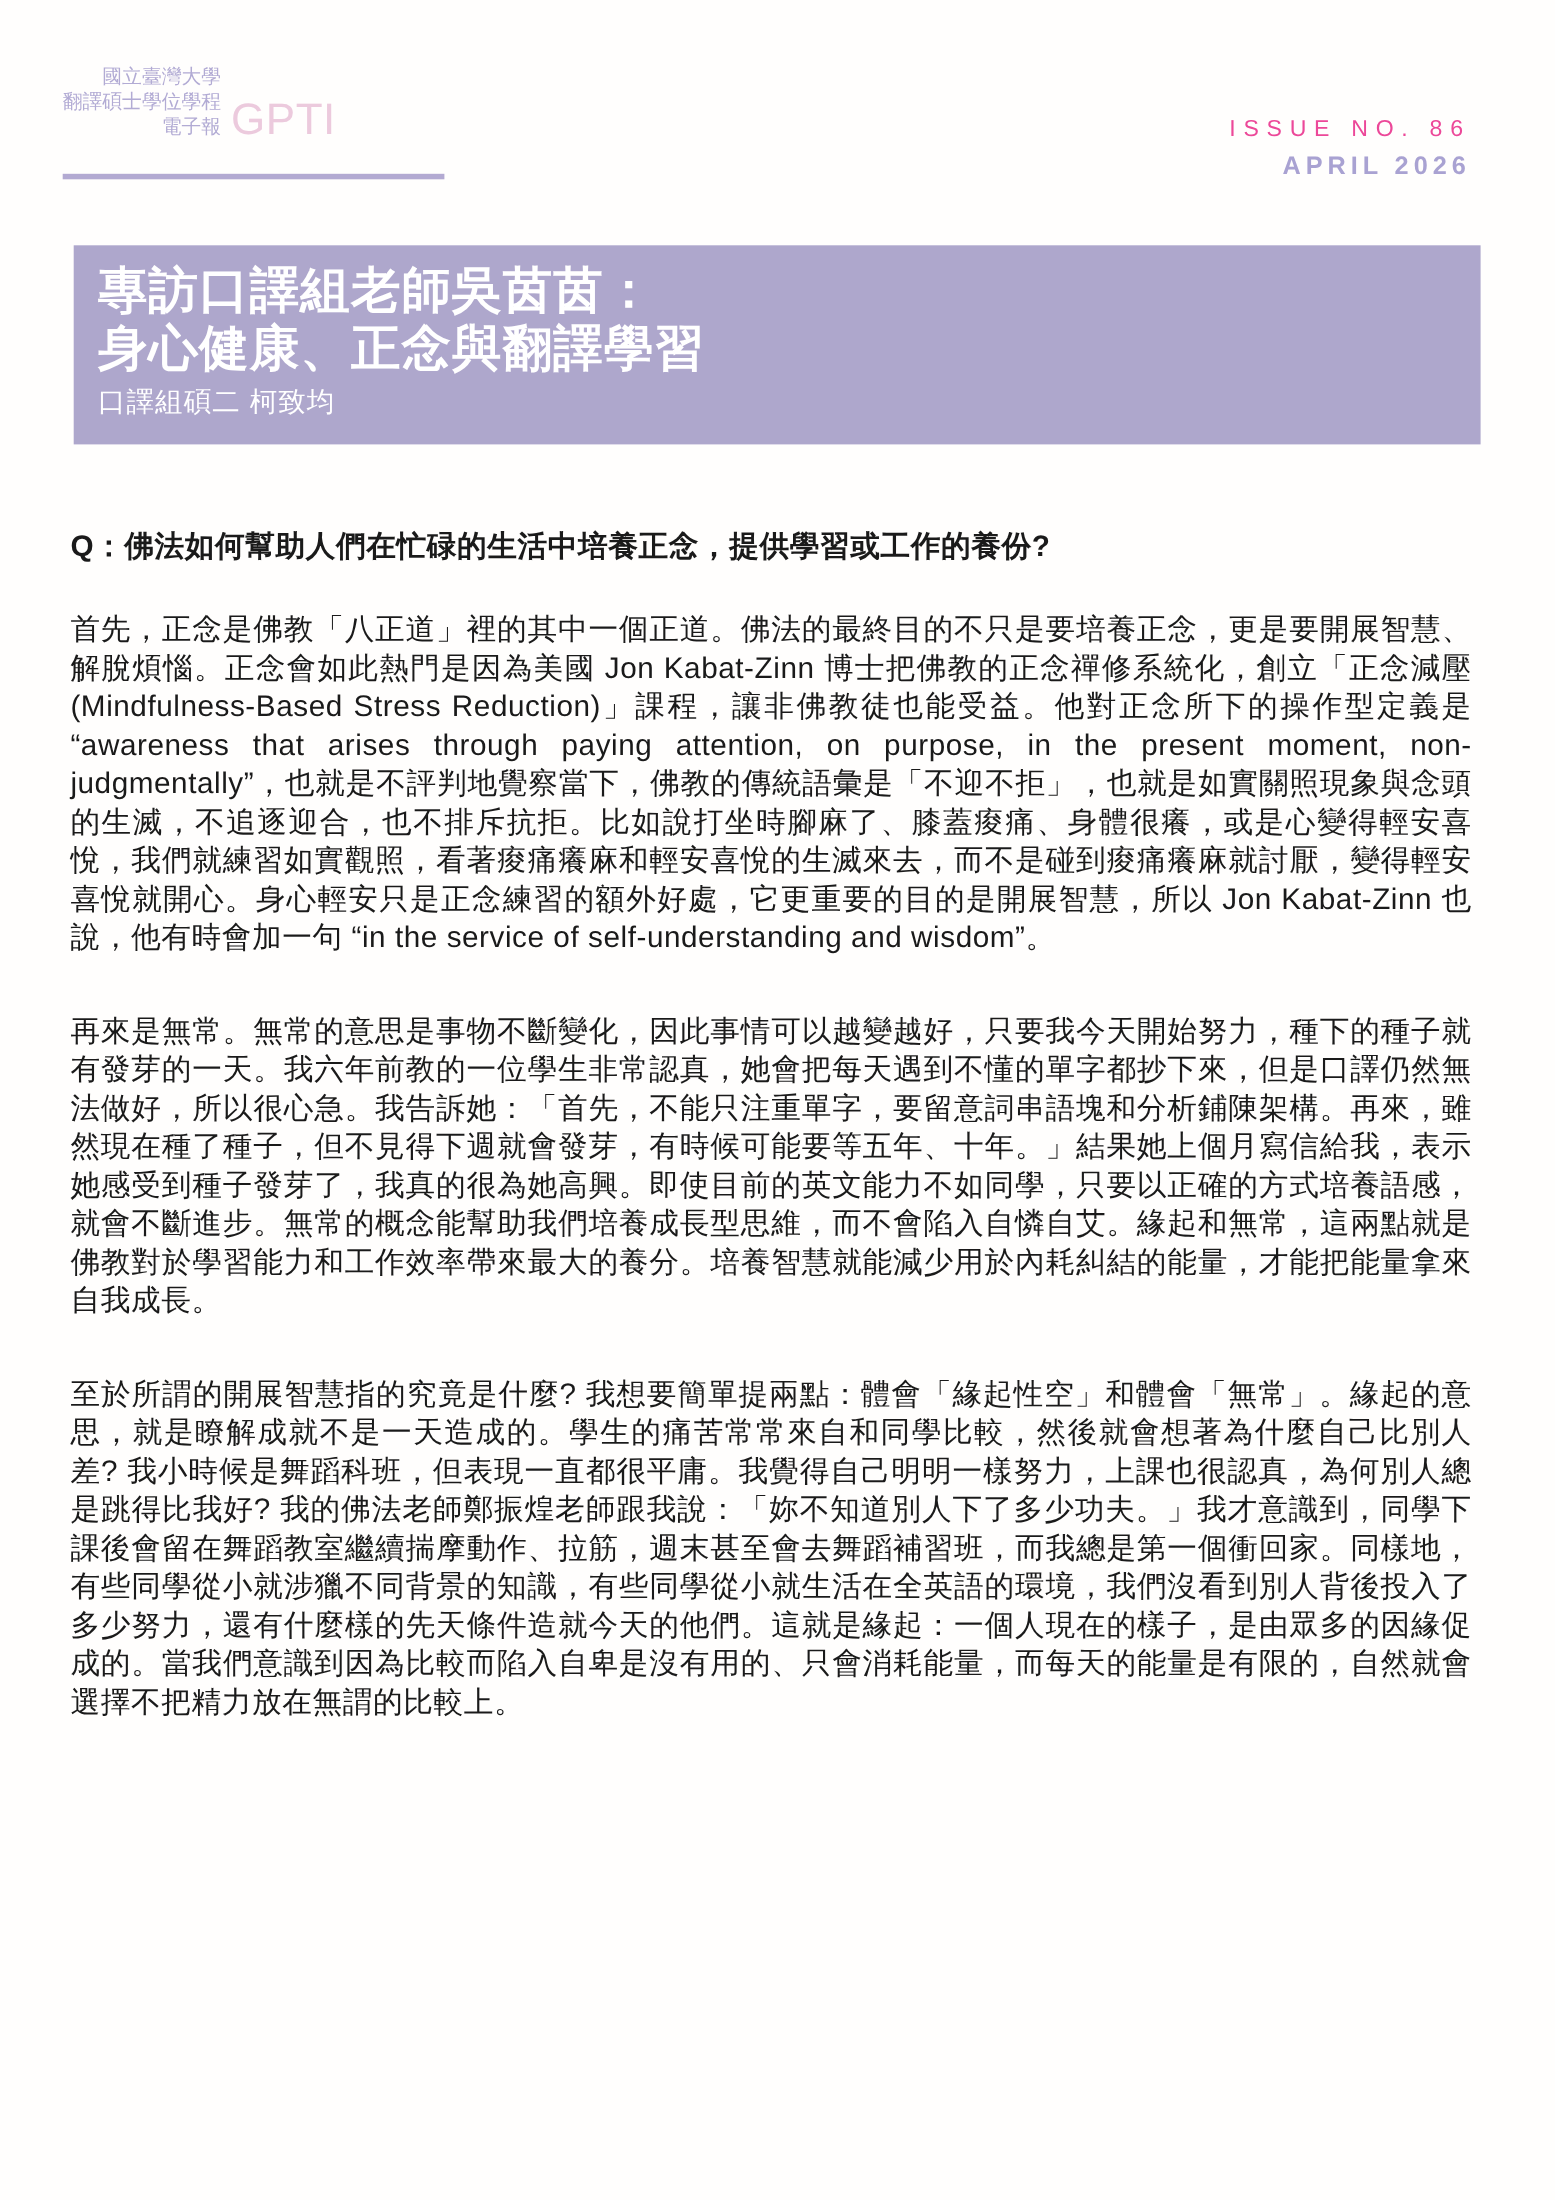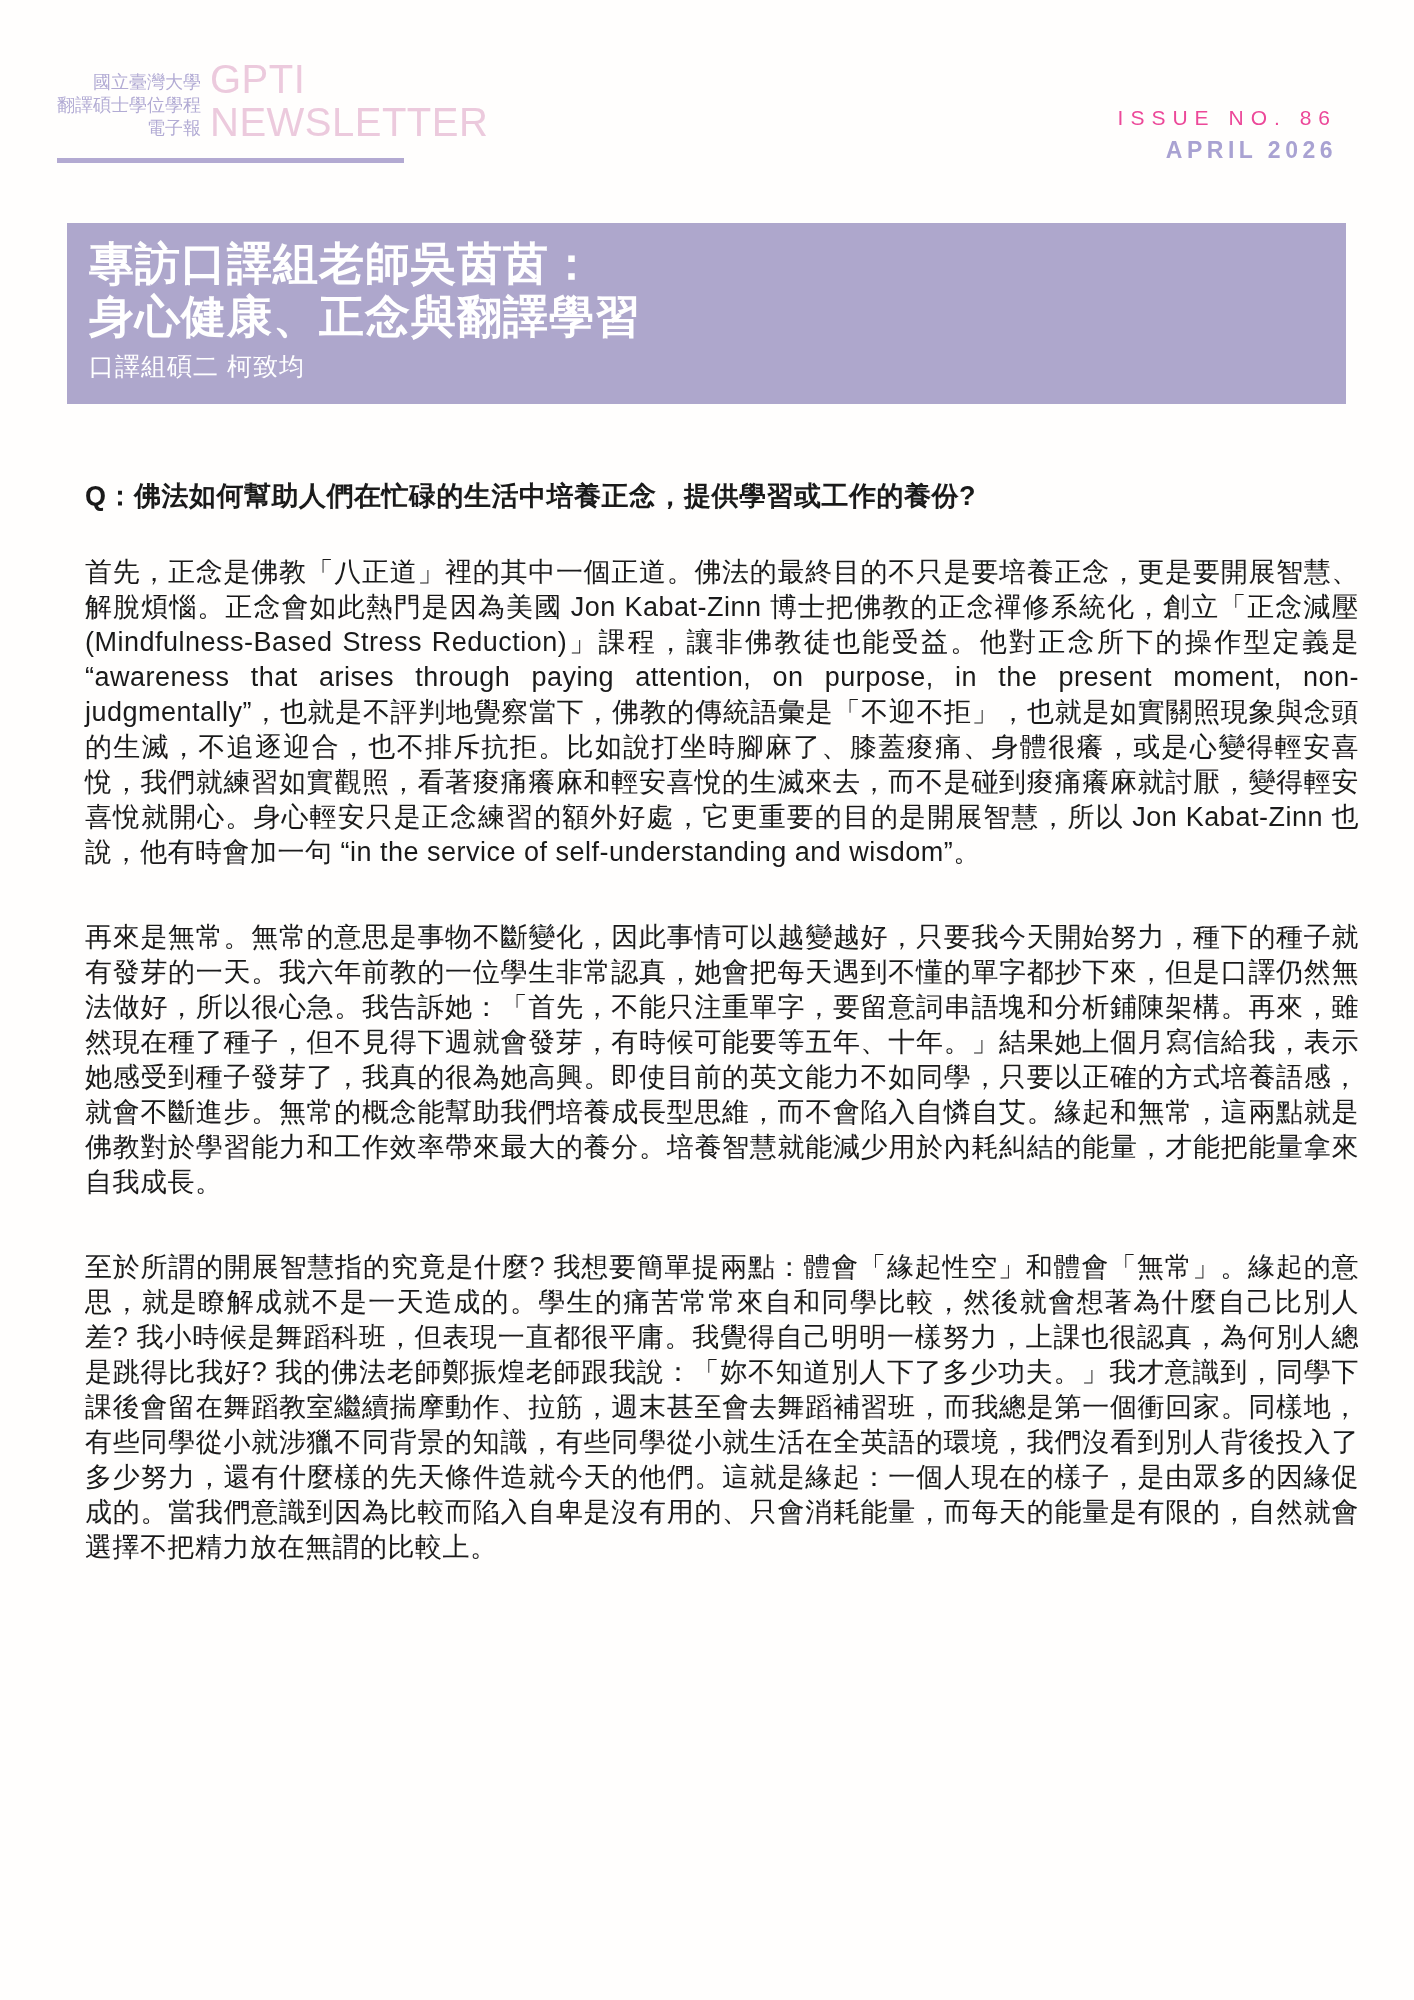--- a/index.html
+++ b/index.html
@@ -71,21 +71,21 @@
   .banner-subtitle {
     font-size:25px; font-weight:400;
     line-height:34px;
     margin-top:6px;
     letter-spacing:1px;
     white-space:nowrap;
   }
 
   
   .article {
-    position:absolute; left:85px; top:479px;
+    position:absolute; left:64px; top:479px;
     width:1274px;
     color:#1a1a1a;
   }
   .question {
     font-size:27px; font-weight:bold;
     line-height:35px;
     letter-spacing:0.5px;
     margin:0 0 41px 0;
   }
   .article p {
@@ -103,21 +103,20 @@
 <div class="page">
 
   <div class="brand">
     <div class="brand-org">
       <div>國立臺灣大學</div>
       <div>翻譯碩士學位學程</div>
       <div>電子報</div>
     </div>
     <div class="brand-logo">
       <div>GPTI</div>
-      <div>NEWSLETTER</div>
     </div>
   </div>
   <div class="brand-rule"></div>
 
   <div class="issue-block">
     <div class="issue-no">ISSUE NO. 86</div>
     <div class="issue-date">APRIL 2026</div>
   </div>
 
   <div class="banner" style="background: rgb(174, 167, 204);">

